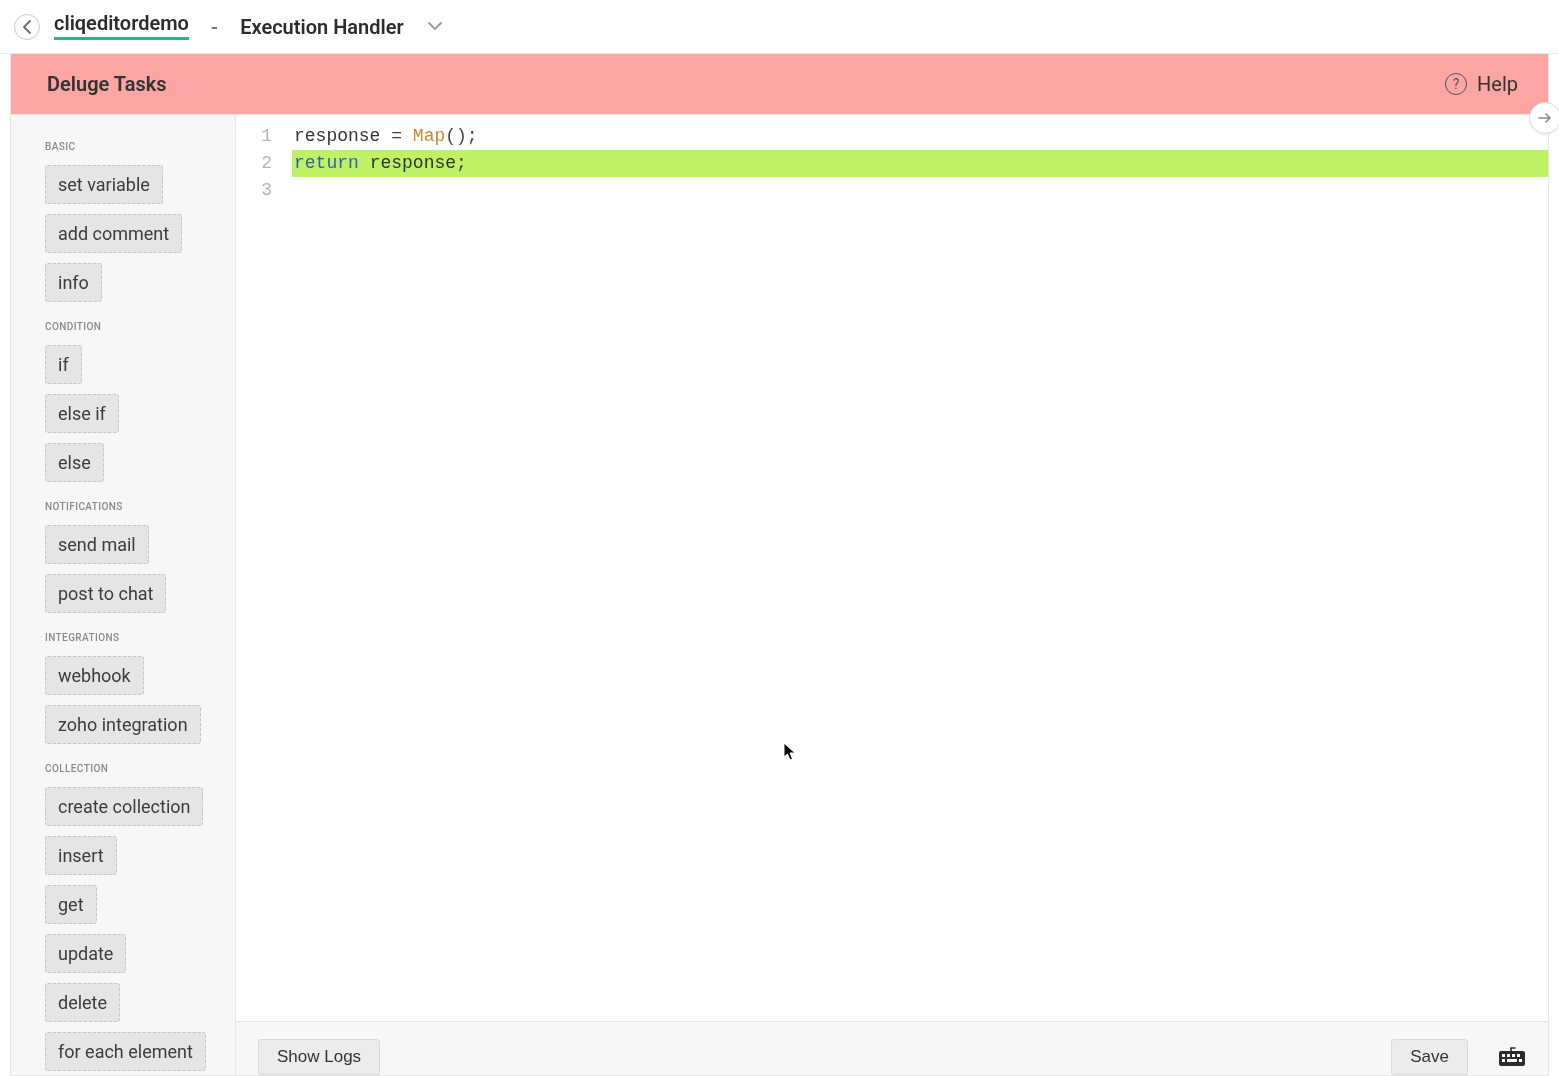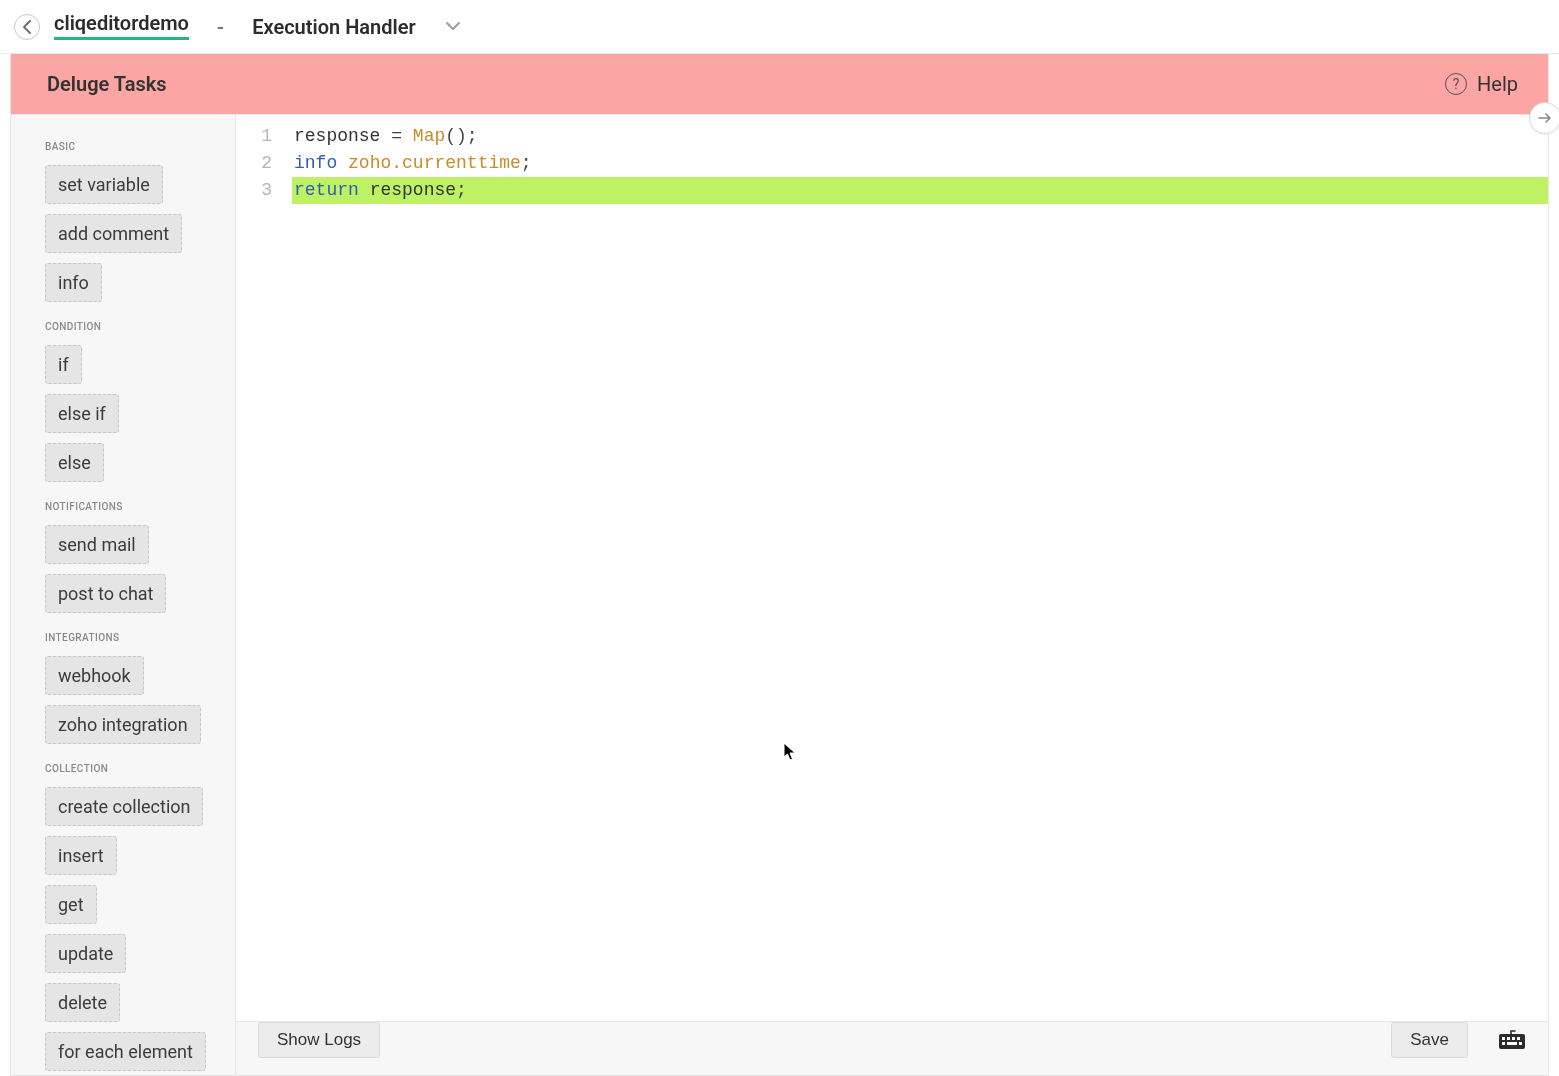--- a/index.html
+++ b/index.html
@@ -24,21 +24,21 @@
   }
   .back-circle {
     width: 26px; height: 26px;
     border: 1px solid #c9c9c9;
     border-radius: 50%;
     display: flex; align-items: center; justify-content: center;
     color: #6a6a6a;
     cursor: pointer;
   }
   .crumb {
-    display: flex; align-items: center; gap: 28px;
+    display: flex; align-items: center; gap: 22px;
     font-size: 20px; font-weight: 600; color: #2c2c2c;
   }
   .crumb .proj { border-bottom: 3px solid #2ab57d; padding-bottom: 4px; line-height: 1; }
   .crumb .sep { color: #777; font-weight: 600; }
   .crumb .chev { color: #9a9a9a; display:flex; align-items:center; margin-left: 2px; cursor:pointer; }
 
   
   .tasks-strip {
     height: 61px;
     background: #fca5a5;
@@ -123,21 +123,21 @@
   .tok-type { color: #c98b2c; }     
   .tok-prop { color: #c98b2c; }     
   .tok-var { color: #333; }
   .tok-punc { color: #444; }
 
   
   .bottom-bar {
     height: 54px;
     background: #f7f7f7;
     border-top: 1px solid #e6e6e6;
-    display:flex; align-items:flex-start; justify-content: space-between;
+    display:flex; align-items:flex-end; justify-content: space-between;
     padding: 0 22px;
   }
   .btn {
     background: #ececec;
     border: 1px solid #dadada;
     border-radius: 3px;
     padding: 7px 18px;
     font-size: 17px;
     color: #333;
     cursor: pointer;
@@ -210,21 +210,20 @@
 
   <div class="editor-area">
     <div class="code-wrap">
       <div class="gutter" id="gutter">
           <div>1</div>
           <div>2</div>
           <div>3</div>
         </div>
       <div class="code" id="code">
           <div class="line"><span class="tok-var">response</span><span class="tok-punc"> = </span><span class="tok-type">Map</span><span class="tok-punc">();</span></div>
-          <div class="line"><span class="tok-key">info</span><span class="tok-punc"> </span><span class="tok-prop">zoho.currenttime</span><span class="tok-punc">;</span></div>
           <div class="line hl"><span class="tok-key">return</span><span class="tok-punc"> </span><span class="tok-var">response</span><span class="tok-punc">;</span></div>
         </div>
     </div>
 
     <div class="bottom-bar">
       <button class="btn">Show Logs</button>
       <div class="right-actions">
         <button class="btn">Save</button>
         <span class="kbd-icon">
           <svg width="28" height="20" viewBox="0 0 28 20">

